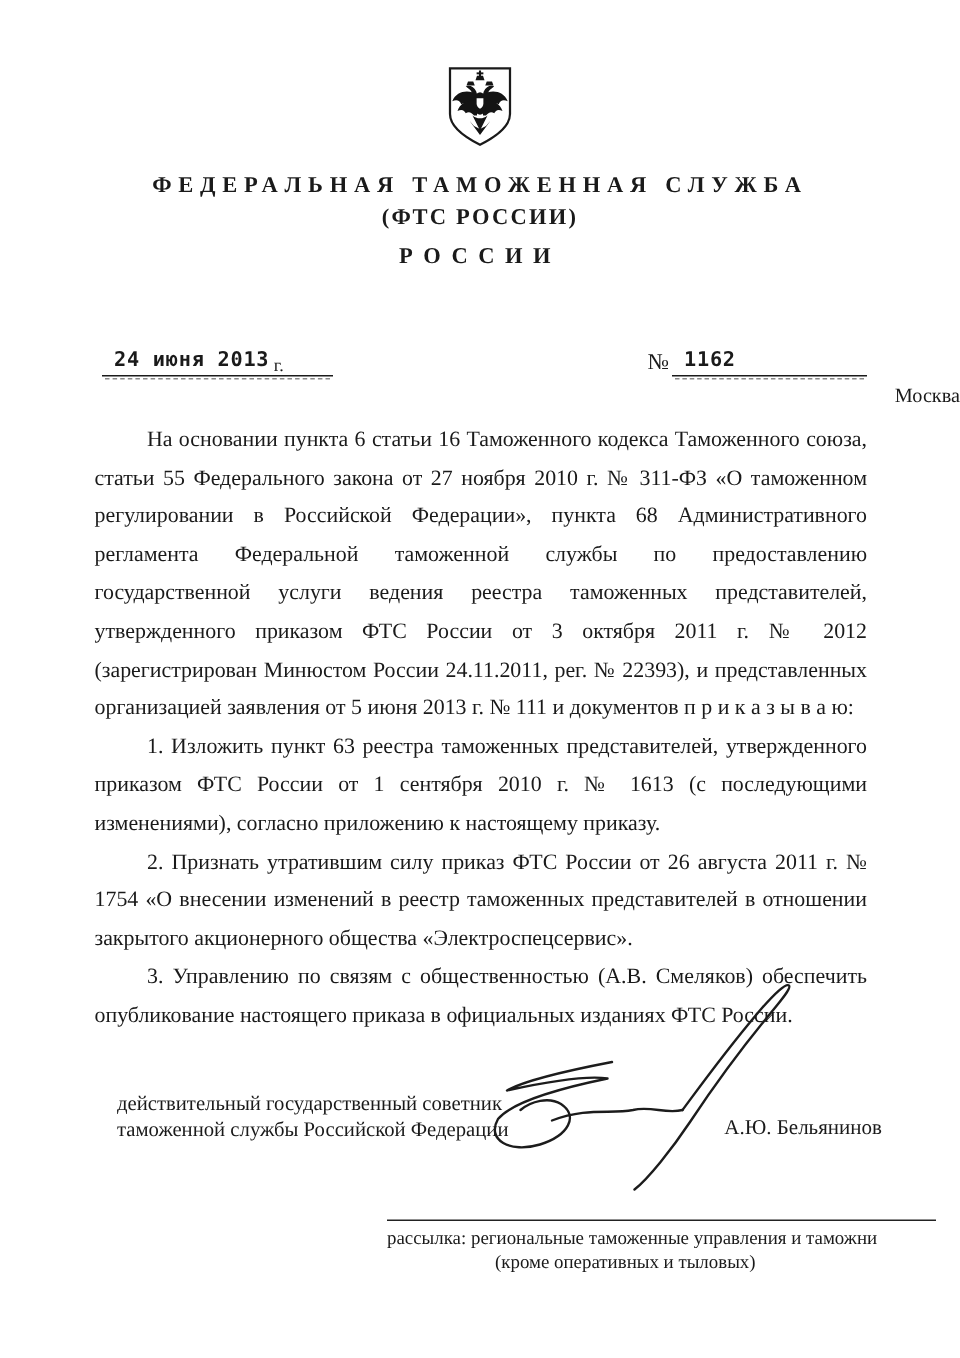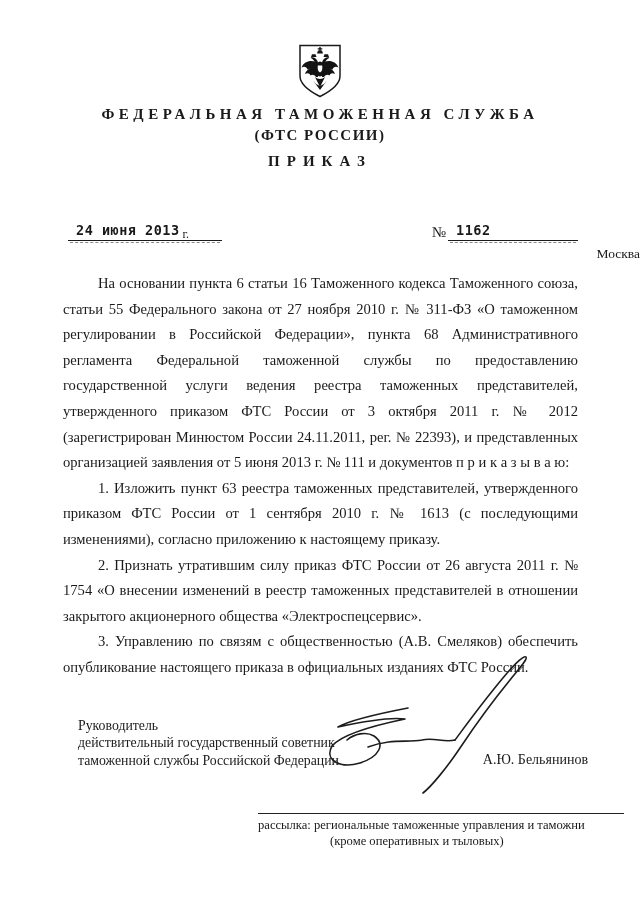--- a/index.html
+++ b/index.html
@@ -7,21 +7,21 @@
     position:relative;
     width:640px; height:905px;
     background:#ffffff;
     color:#1a1a1a;
     font-family:"Liberation Serif", serif;
     overflow:hidden;
   }
   .header { text-align:center; padding-top:44px; }
   .emblem { display:block; margin:0 auto; width:50px; height:54px; }
   .agency-name {
-    margin-top:7px;
+    margin-top:17px;
     font-size:15px; font-weight:bold; letter-spacing:4.5px;
     line-height:19px;
   }
   .agency-short {
     margin-top:3px;
     font-size:15px; font-weight:bold; letter-spacing:1.5px;
   }
   .doc-type {
     margin-top:9px;
     font-size:15px; font-weight:bold; letter-spacing:7px;
@@ -106,21 +106,21 @@
         <path d="M53,47 C63,44 76,48 80,60 C74,57 71,59 69,63 C65,60 61,62 58,66 L54,66 Z"></path>
         <ellipse cx="50" cy="50" rx="8.5" ry="15"></ellipse>
         <path d="M40,66 L50,86 L60,66 C55,71 45,71 40,66 Z"></path>
         <path d="M36,73 L50,92 L64,73 L58,80 L50,84 L42,80 Z"></path>
       </g>
       <path d="M45.5,43 h9 v7 q0,4.5 -4.5,7 q-4.5,-2.5 -4.5,-7 Z" fill="#ffffff" stroke="none"></path>
     </svg>
 
     <div class="agency-name">ФЕДЕРАЛЬНАЯ ТАМОЖЕННАЯ СЛУЖБА</div>
     <div class="agency-short">(ФТС РОССИИ)</div>
-    <div class="doc-type">ПРИКАЗ</div>
+    <div class="doc-type">РОССИИ</div>
 
     <div class="req-row">
       <div class="fill-line date-box">
         <span class="typed">24 июня 2013</span><span class="g-suffix">г.</span>
       </div>
       <div class="num-box">
         <span class="num-sign">№</span>
         <span class="fill-line num-line"><span class="typed">1162</span></span>
       </div>
     </div>
@@ -131,21 +131,20 @@
 
   <div class="body-text">
     <p>На основании пункта 6 статьи 16 Таможенного кодекса Таможенного союза, статьи 55 Федерального закона от 27 ноября 2010 г. № 311-ФЗ «О таможенном регулировании в Российской Федерации», пункта 68 Административного регламента Федеральной таможенной службы по предоставлению государственной услуги ведения реестра таможенных представителей, утвержденного приказом ФТС России от 3 октября 2011 г. № 2012 (зарегистрирован Минюстом России 24.11.2011, рег. № 22393), и представленных организацией заявления от 5 июня 2013 г. № 111 и документов п р и к а з ы в а ю:</p>
     <p>1. Изложить пункт 63 реестра таможенных представителей, утвержденного приказом ФТС России от 1 сентября 2010 г. № 1613 (с последующими изменениями), согласно приложению к настоящему приказу.</p>
     <p>2. Признать утратившим силу приказ ФТС России от 26 августа 2011 г. № 1754 «О внесении изменений в реестр таможенных представителей в отношении закрытого акционерного общества «Электроспецсервис».</p>
     <p>3. Управлению по связям с общественностью (А.В. Смеляков) обеспечить опубликование настоящего приказа в официальных изданиях ФТС России.</p>
   </div>
 
   <div class="sign-block">
     <div class="sign-titles">
-      <div>Руководитель</div>
       <div>действительный государственный советник</div>
       <div>таможенной службы Российской Федерации</div>
     </div>
     <div class="sign-name">А.Ю. Бельянинов</div>
   </div>
 
   <svg class="signature-svg" viewBox="0 0 230 150" xmlns="http://www.w3.org/2000/svg">
     <g fill="none" stroke="#1c1c1c" stroke-width="1.6" stroke-linecap="round" stroke-linejoin="round">
       <path d="M96,58 C70,63 38,70 26,77 C58,70 80,67 93,69 C64,75 30,84 20,96
                C12,110 28,119 48,113 C67,107 74,94 62,86 C54,81 42,84 35,90"></path>

